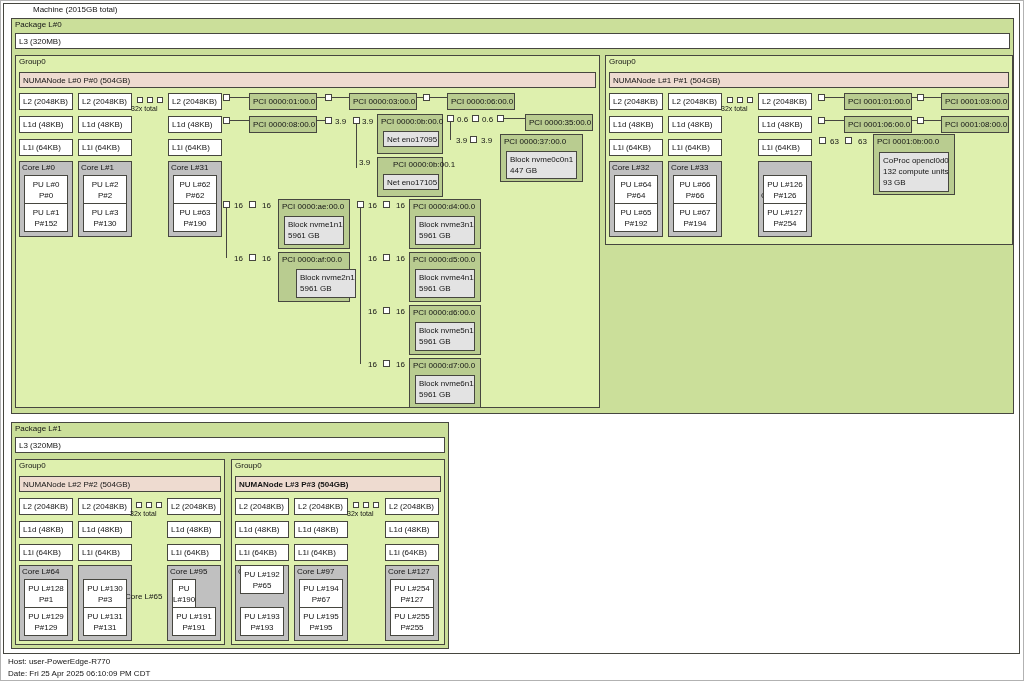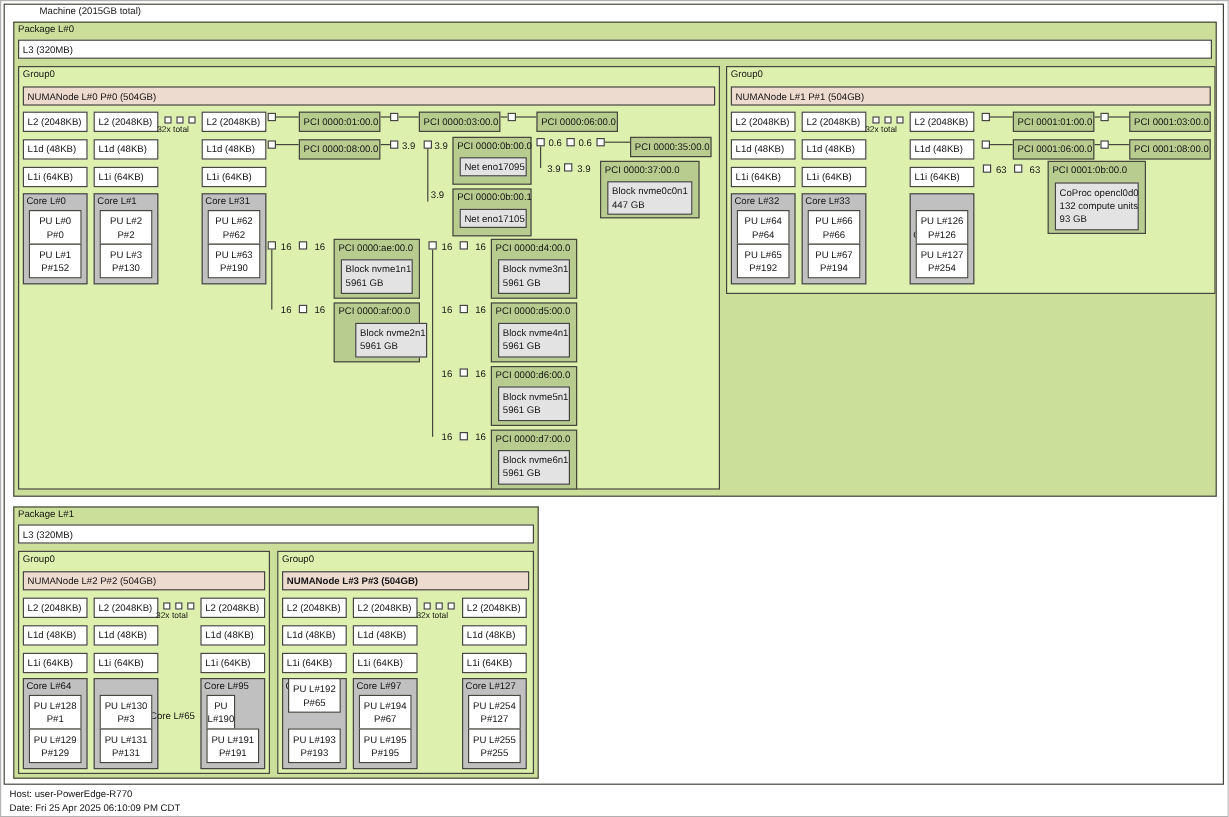--- a/index.html
+++ b/index.html
@@ -107,21 +107,21 @@
   <div class="txt" style="left:334px;top:116px;">3.9</div>
   <div class="txt" style="left:361px;top:116px;">3.9</div>
   <div class="vl" style="left:355px;top:123px;height:44px;"></div>
   <div class="box pcibg" style="left:376px;top:113px;width:66px;height:40px;"></div>
   <div class="txt" style="left:380px;top:116px;">PCI 0000:0b:00.0</div>
   <div class="box devbg" style="left:382px;top:130px;width:56px;height:16px;">
       <div class="dl">Net eno17095</div>
     </div>
   <div class="txt" style="left:358px;top:157px;">3.9</div>
   <div class="box pcibg" style="left:376px;top:156px;width:66px;height:40px;"></div>
-  <div class="txt" style="left:380px;top:159px;">PCI 0000:0b:00.1</div>
+  <div class="txt" style="left:392px;top:159px;">PCI 0000:0b:00.1</div>
   <div class="box devbg" style="left:382px;top:173px;width:56px;height:16px;">
       <div class="dl">Net eno17105</div>
     </div>
 
   <div class="sq" style="left:446px;top:114px;"></div>
   <div class="txt" style="left:456px;top:114px;">0.6</div>
   <div class="sq" style="left:471px;top:114px;"></div>
   <div class="txt" style="left:481px;top:114px;">0.6</div>
   <div class="sq" style="left:496px;top:114px;"></div>
   <div class="hl" style="left:503px;top:117px;width:21px;"></div>

